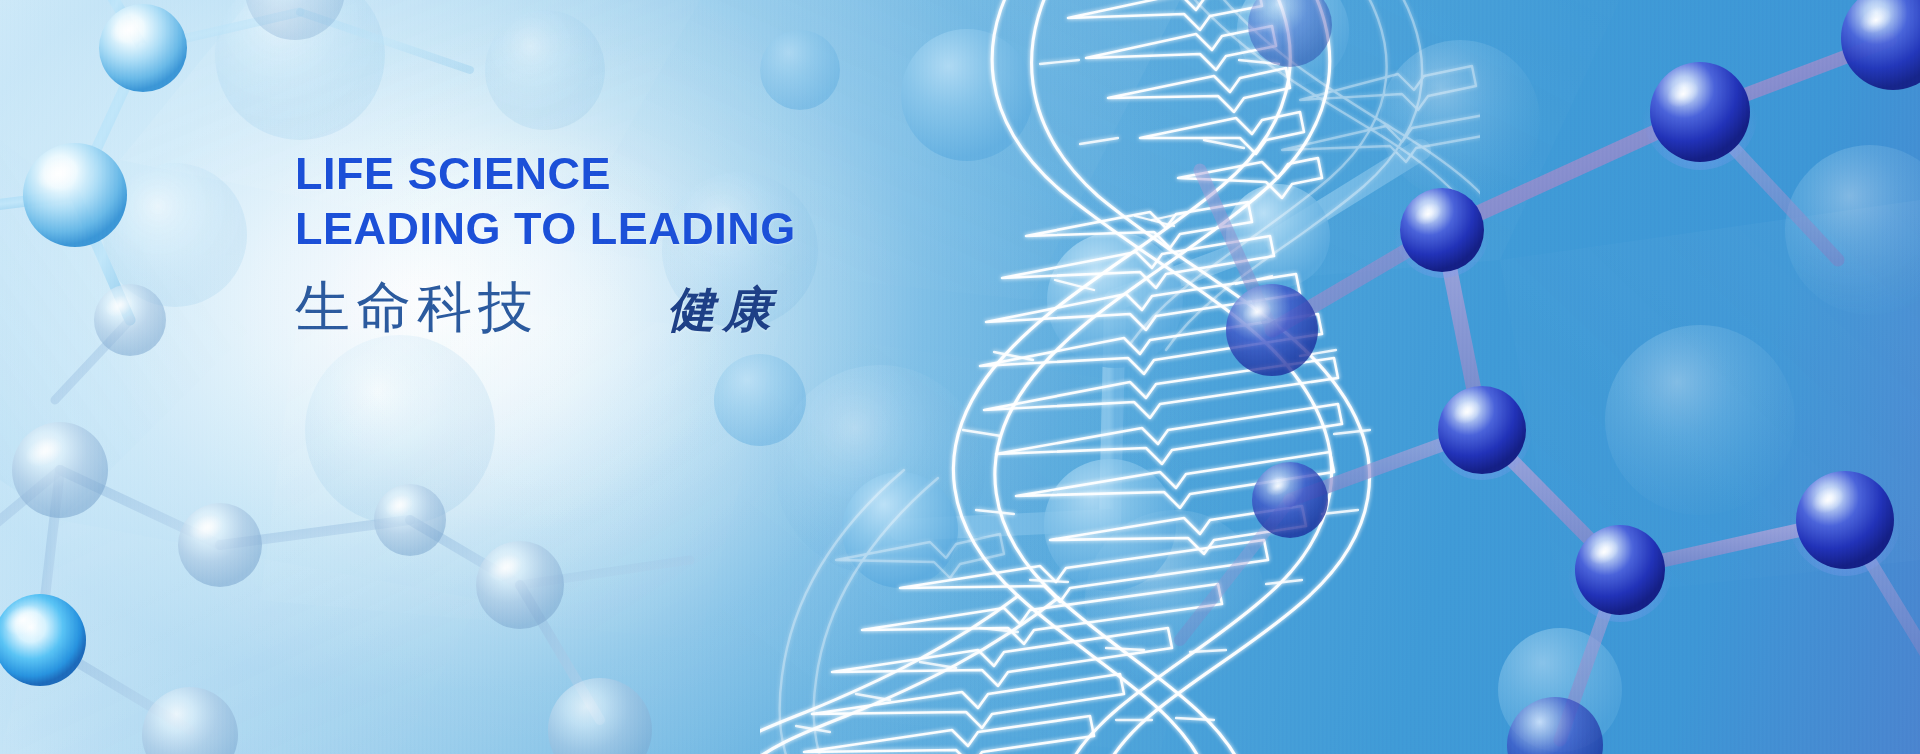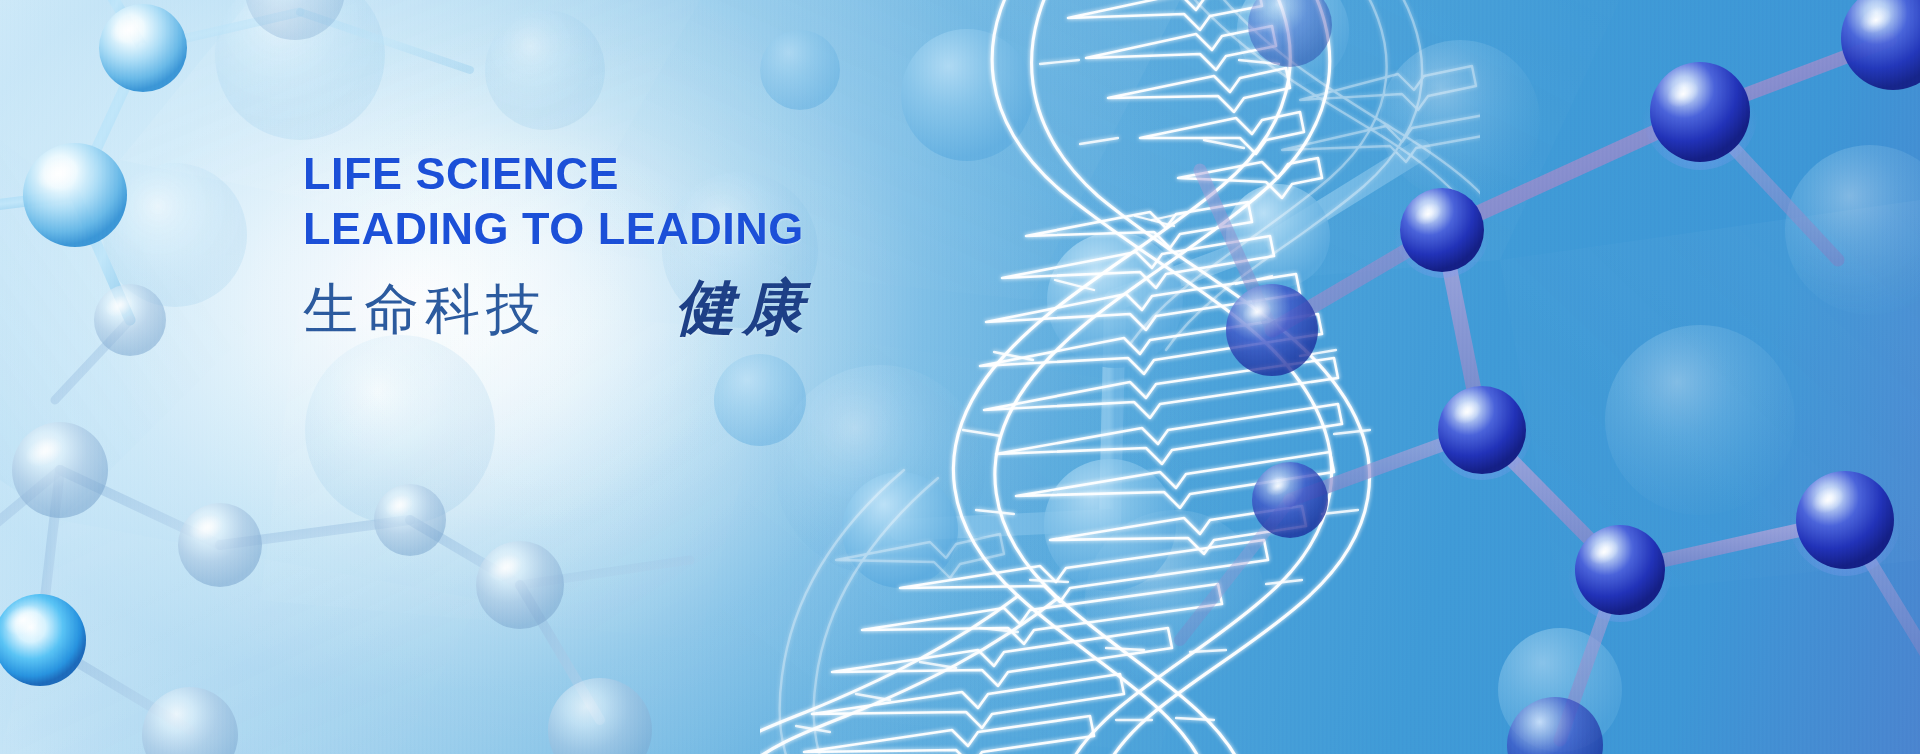--- a/index.html
+++ b/index.html
@@ -69,21 +69,21 @@
 
   
   #bg-facets { opacity: .5; }
 
   
   .art { position:absolute; inset:0; }
 
   
   #headline {
     position: absolute;
-    left: 303px;
+    left: 295px;
     top: 146px;
     width: 700px;
   }
   .en-line {
     font-family: "Liberation Sans", sans-serif;
     font-weight: bold;
     font-size: 45px;
     line-height: 55px;
     letter-spacing: 0.5px;
     color: #1b4fd8;
@@ -102,21 +102,21 @@
     font-size: 55px;
     line-height: 62px;
     letter-spacing: 6px;
     color: #2b5a9e;
     font-weight: 500;
     text-shadow: 0 1px 2px rgba(255,255,255,0.4);
   }
   .zh-gap { display:inline-block; width: 26px; }
   .zh-b {
     font-family: "DejaVu Serif", serif;
-    font-size: 60px;
+    font-size: 48px;
     line-height: 62px;
     letter-spacing: 8px;
     color: #1d3f86;
     font-weight: bold;
     font-style: italic;
     margin-left: 14px;
     text-shadow: 0 1px 3px rgba(255,255,255,0.35);
   }
 </style>
 </head>

